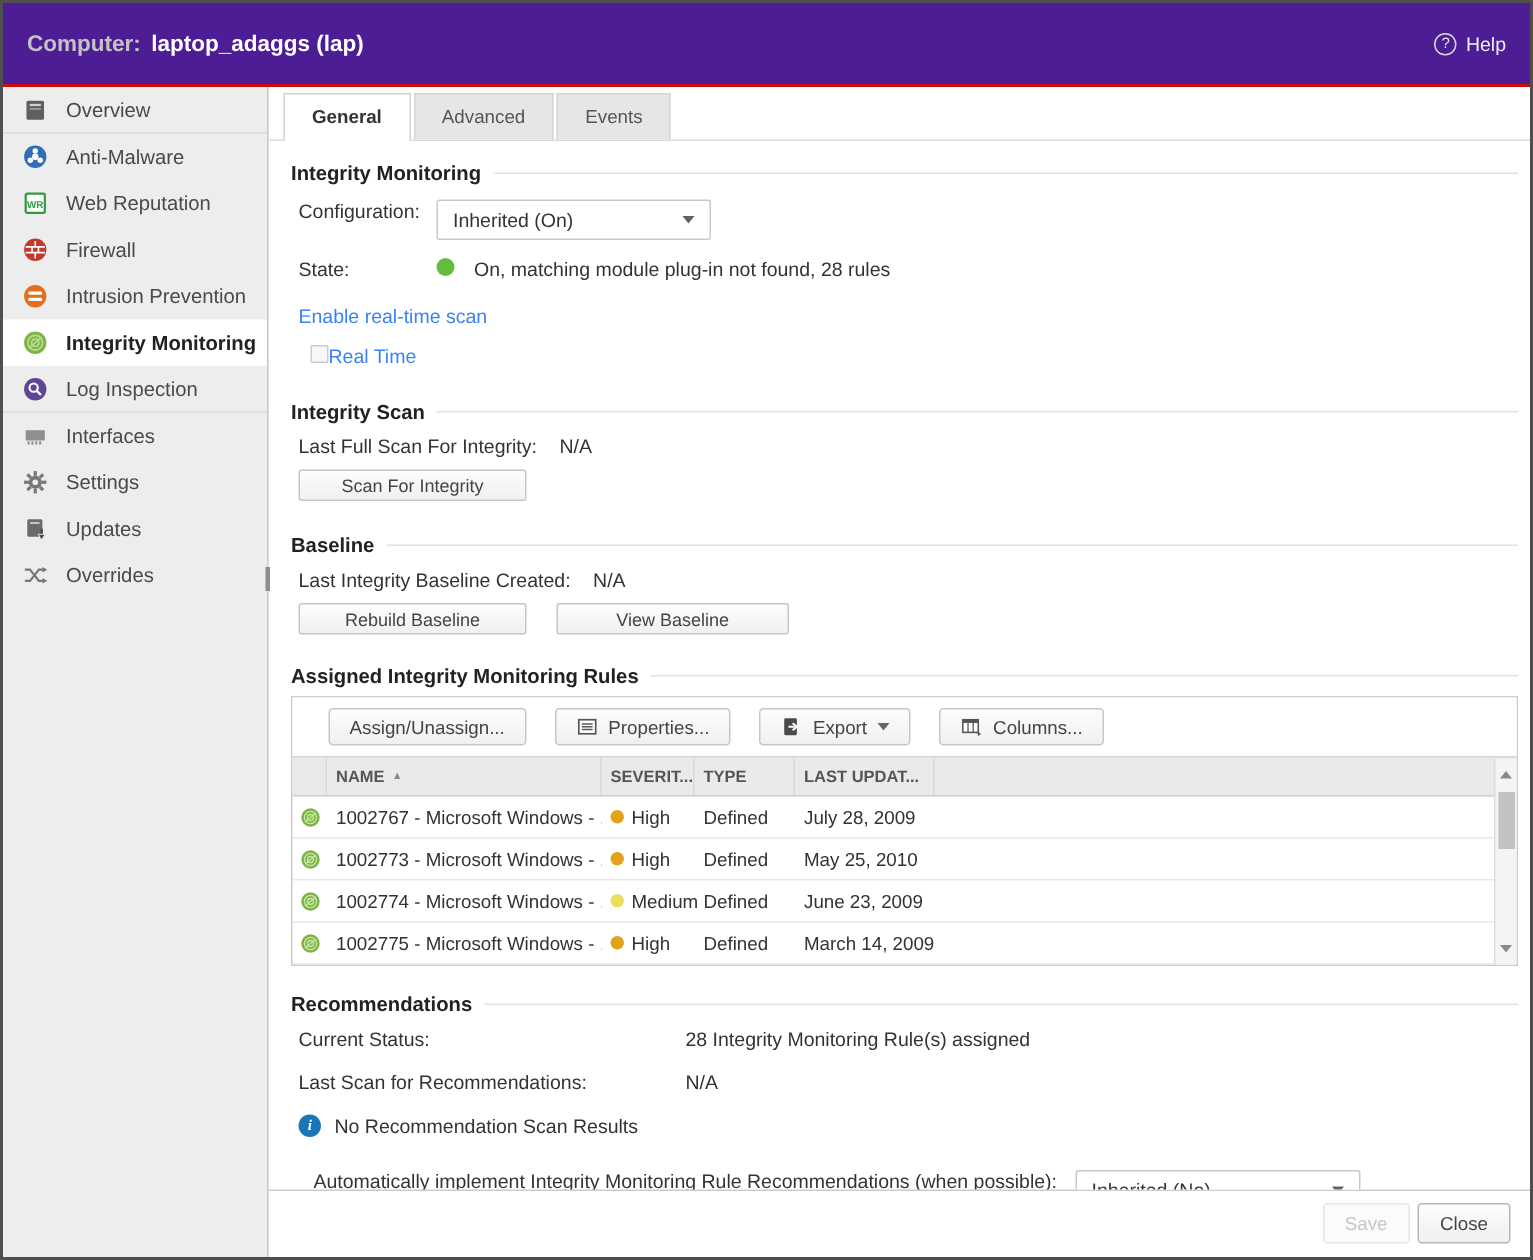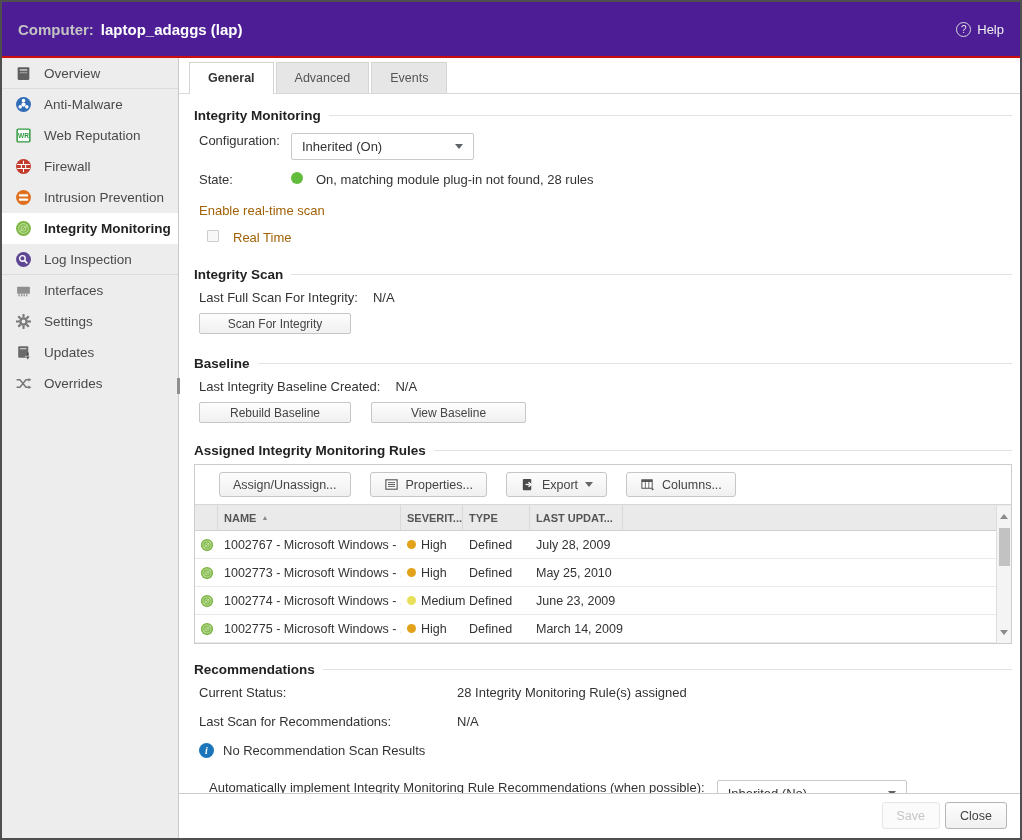--- a/index.html
+++ b/index.html
@@ -37,21 +37,21 @@
   .sec-head .t { font-weight:bold; font-size:13.5px; color:#222; white-space:nowrap; }
   .sec-head .rule { flex:1; height:1px; background:#e2e2e2; }
 
   .frow { display:flex; align-items:flex-start; margin-left:20px; }
   .flabel { width:92px; flex:none; }
   .rec-label { width:258px; flex:none; }
 
   .select { height:27px; width:183px; border:1px solid #c9c9c9; border-radius:2px; background:#fff; display:flex; align-items:center; justify-content:space-between; padding:0 10px; cursor:pointer; }
   .caret { width:0; height:0; border-left:4.5px solid transparent; border-right:4.5px solid transparent; border-top:5px solid #5f6368; }
   .dot { width:12px; height:12px; border-radius:50%; background:#62bd3c; }
-  .dim { color:#a16207; }
+  .dim { color:#3b82f6; }
   .checkbox { width:12px; height:12px; border:1px solid #cccccc; background:#f7f7f7; border-radius:1px; display:inline-block; }
 
   .btn { display:inline-flex; align-items:center; justify-content:center; gap:7px; border:1px solid #c6c6c6; background:linear-gradient(#fdfdfd,#f0f0f0); border-radius:2px; font-size:12px; color:#444; cursor:pointer; }
   .btn.small { height:21px; }
   .btn.disabled { color:#c6c6c6; border-color:#e6e6e6; background:#fbfbfb; cursor:default; }
   .w152 { width:152px; } .w155 { width:155px; }
 
   
   .rules-box { margin:6px 8px 0 15px; border:1px solid #cccccc; position:relative; }
   .rules-toolbar { display:flex; align-items:center; gap:19px; padding:7px 0 7px 24px; background:#fff; }
@@ -250,21 +250,21 @@
             <span>Inherited (On)</span>
             <span class="caret"></span>
           </div>
         </div>
         <div class="frow mt12">
           <span class="flabel">State:</span>
           <span class="dot" style="background: rgb(98, 189, 60);"></span>
           <span style="margin-left:13px;">On, matching module plug-in not found, 28 rules</span>
         </div>
         <div class="frow mt16 dim">Enable real-time scan</div>
-        <div class="frow mt12" style="margin-left:28px; gap:14px;">
+        <div class="frow mt12" style="margin-left:28px; gap:0;">
           <span class="checkbox"></span>
           <span class="dim">Real Time</span>
         </div>
 
         <div class="sec-head mt22">
           <span class="t">Integrity Scan</span>
             <span class="rule"></span>
         </div>
         <div class="frow mt8">
           <span>Last Full Scan For Integrity:</span>

